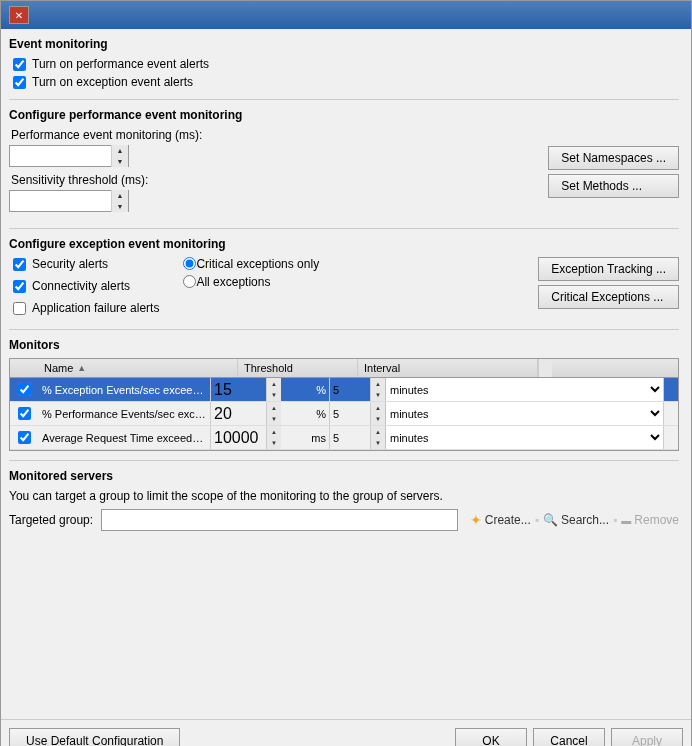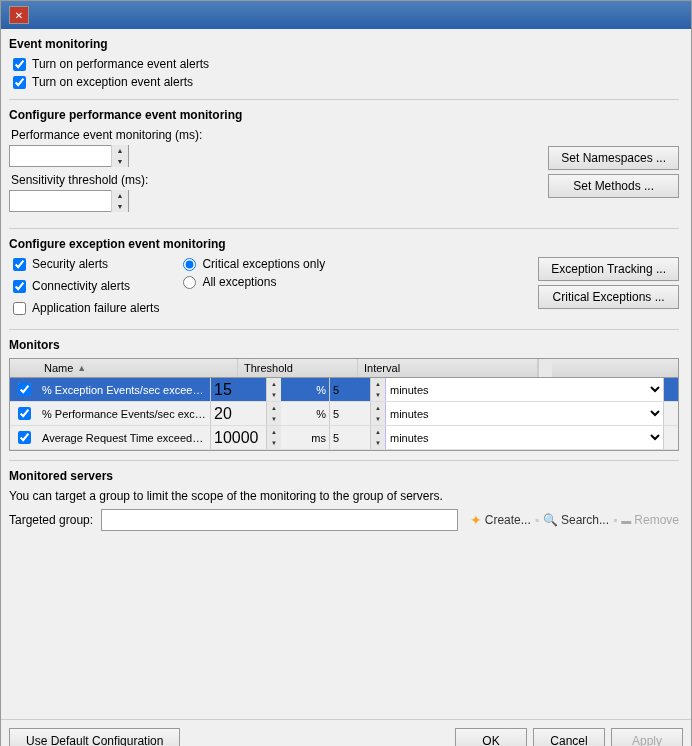--- a/index.html
+++ b/index.html
@@ -118,25 +118,25 @@
       gap: 4px;
       margin-left: auto;
     }
     .win-button {
       background: linear-gradient(to bottom, #f5f5f5, #e0e0e0);
       border: 1px solid #999;
       padding: 4px 12px;
       font-size: 12px;
       cursor: pointer;
       min-width: 120px;
-      text-align: center;
+      text-align: left;
     }
     .win-button:disabled { color: #aaa; cursor: default; }
     .two-col { display: flex; gap: 8px; align-items: flex-start; }
-    .radio-row { display: flex; align-items: flex-end; gap: 6px; }
+    .radio-row { display: flex; align-items: flex-start; }
     input[type="radio"] { cursor: pointer; }
     .checkbox-alerts-col { display: flex; flex-direction: column; gap: 4px; }
 
     
     .monitors-section { margin-bottom: 9px; }
     .monitors-table-wrapper {
       border: 1px solid #999;
       overflow: hidden;
     }
     .table-header {

